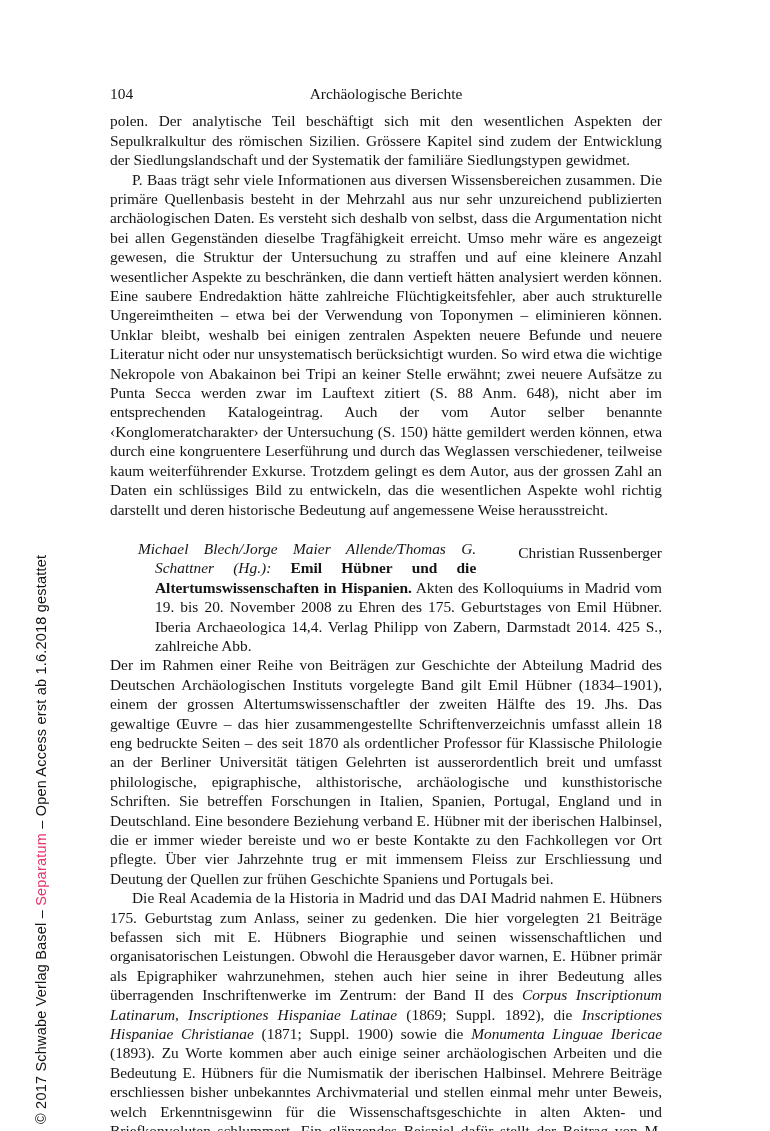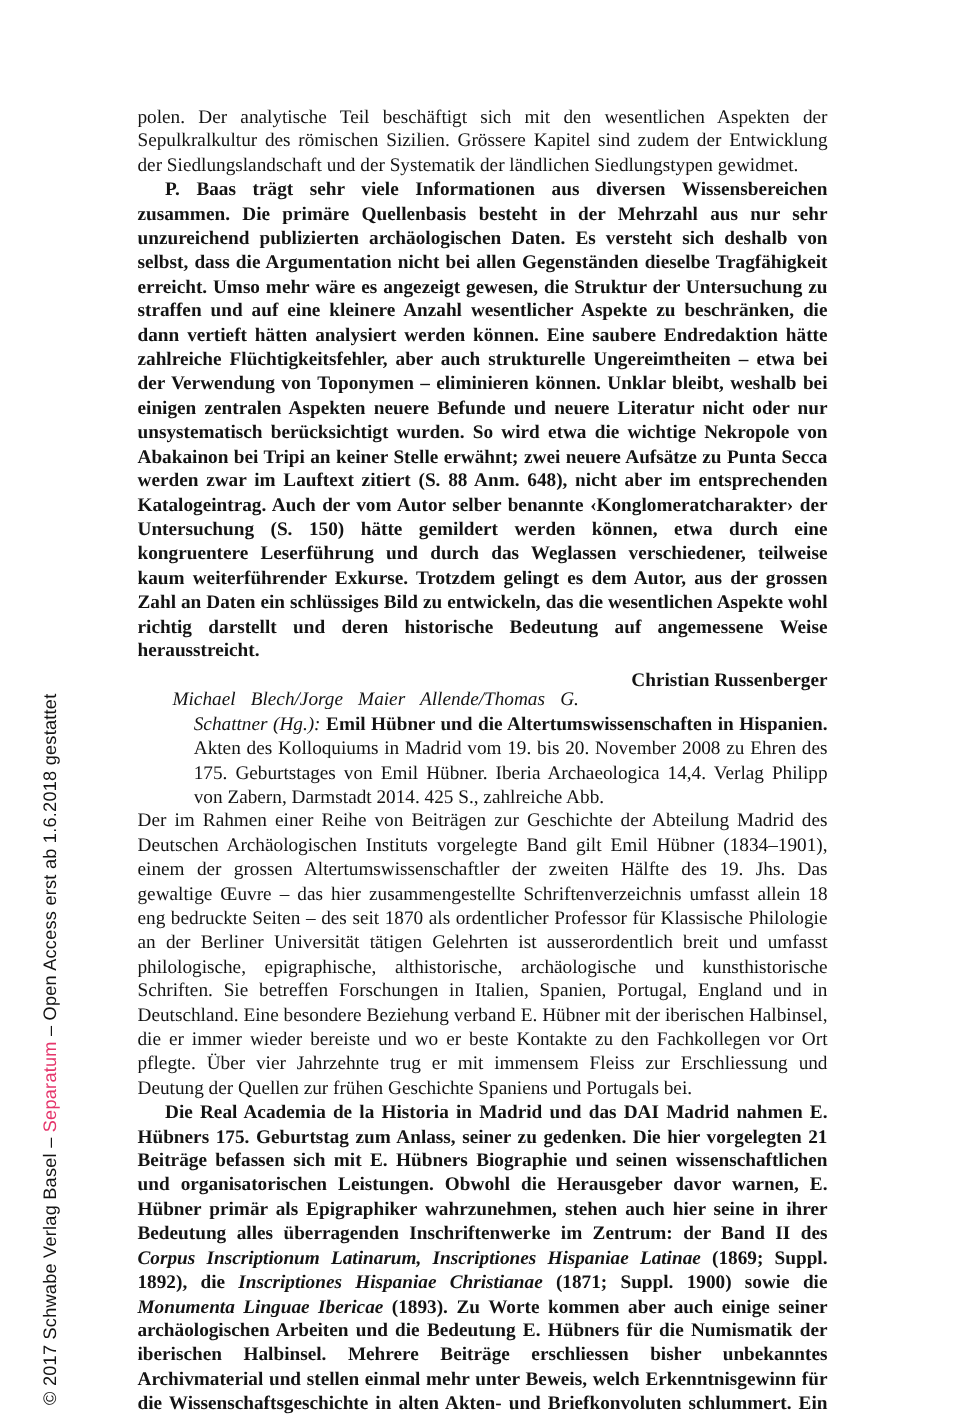--- a/index.html
+++ b/index.html
@@ -8,43 +8,47 @@
     background:#ffffff; color:#141414;
     font-family:"Liberation Serif","DejaVu Serif",serif;
   }
   .content {
     position:absolute; left:110px; top:84px; width:552px;
     font-size:15.4px; line-height:19.4px; text-align:justify; hyphens:auto;
   }
   .header { position:relative; height:19.4px; margin-bottom:8px; text-align:center; }
   .page-number { position:absolute; left:0; top:0; }
   p.para { margin:0; }
-  .indent-first { text-indent:22px;font-weight:bold; }
+  .indent-first { text-indent:22px; }
   .signature { float:right; padding-left:20px;margin-top:24px; }
   .entry-heading { margin-top:20px; padding-left:17px; text-indent:-17px;margin-left:28px; }
   .italic { font-style:italic; }
   .bold { font-weight:bold; }
   .sidebar-vertical {
     position:absolute; left:33px; top:1124px;
     transform:rotate(-90deg); transform-origin:0 0;
     white-space:nowrap; letter-spacing:0.2px;
     font-family:"Liberation Sans","DejaVu Sans",sans-serif;
     font-size:14.5px; color:#141414;
   }
   .separatum { color:#e5356b; }
 </style>
 </head>
 <body>
 
 <div class="sidebar-vertical"><span>© 2017 Schwabe Verlag Basel – </span><span class="separatum">Separatum</span><span> – Open Access erst ab 1.6.2018 gestattet</span></div>
 
 <div class="content">
 
+  <div class="header">
+    <span class="page-number">104</span>
+    <span class="running-title">Archäologische Berichte</span>
+  </div>
 
-  <p class="para">polen. Der analytische Teil beschäftigt sich mit den wesentlichen Aspekten der Sepulkralkultur des römischen Sizilien. Grössere Kapitel sind zudem der Entwicklung der Siedlungslandschaft und der Systematik der ländlichen Siedlungstypen gewidmet.</p>
+  <p class="para">polen. Der analytische Teil beschäftigt sich mit den wesentlichen Aspekten der Sepulkralkultur des römischen Sizilien. Grössere Kapitel sind zudem der Entwicklung der Siedlungslandschaft und der Systematik der familiäre Siedlungstypen gewidmet.</p>
 
   <p class="para indent-first"><span>P. Baas trägt sehr viele Informationen aus diversen Wissensbereichen zusammen. Die primäre Quellenbasis besteht in der Mehrzahl aus nur sehr unzureichend publizierten archäologischen Daten. Es versteht sich deshalb von selbst, dass die Argumentation nicht bei allen Gegenständen dieselbe Tragfähigkeit erreicht. Umso mehr wäre es angezeigt gewesen, die Struktur der Untersuchung zu straffen und auf eine kleinere Anzahl wesentlicher Aspekte zu beschränken, die dann vertieft hätten analysiert werden können. Eine saubere Endredaktion hätte zahlreiche Flüchtigkeitsfehler, aber auch strukturelle Ungereimtheiten – etwa bei der Verwendung von Toponymen – eliminieren können. Unklar bleibt, weshalb bei einigen zentralen Aspekten neuere Befunde und neuere Literatur nicht oder nur unsystematisch berücksichtigt wurden. So wird etwa die wichtige Nekropole von Abakainon bei Tripi an keiner Stelle erwähnt; zwei neuere Aufsätze zu Punta Secca werden zwar im Lauftext zitiert (S. 88 Anm. 648), nicht aber im entsprechenden Katalogeintrag. Auch der vom Autor selber benannte ‹Konglomeratcharakter› der Untersuchung (S. 150) hätte gemildert werden können, etwa durch eine kongruentere Leserführung und durch das Weglassen verschiedener, teilweise kaum weiterführender Exkurse. Trotzdem gelingt es dem Autor, aus der grossen Zahl an Daten ein schlüssiges Bild zu entwickeln, das die wesentlichen Aspekte wohl richtig darstellt und deren historische Bedeutung auf angemessene Weise herausstreicht.</span> <span class="signature">Christian Russenberger</span></p>
 
   <div class="entry-heading"><span class="italic">Michael Blech/Jorge Maier Allende/Thomas G. Schattner (Hg.): </span><span class="bold">Emil Hübner und die Altertumswissenschaften in Hispanien.</span><span> Akten des Kolloquiums in Madrid vom 19. bis 20. November 2008 zu Ehren des 175. Geburtstages von Emil Hübner. Iberia Archaeologica 14,4. Verlag Philipp von Zabern, Darmstadt 2014. 425 S., zahlreiche Abb.</span></div>
 
   <p class="para">Der im Rahmen einer Reihe von Beiträgen zur Geschichte der Abteilung Madrid des Deutschen Archäologischen Instituts vorgelegte Band gilt Emil Hübner (1834–1901), einem der grossen Altertumswissenschaftler der zweiten Hälfte des 19. Jhs. Das gewaltige Œuvre – das hier zusammengestellte Schriftenverzeichnis umfasst allein 18 eng bedruckte Seiten – des seit 1870 als ordentlicher Professor für Klassische Philologie an der Berliner Universität tätigen Gelehrten ist ausserordentlich breit und umfasst philologische, epigraphische, althistorische, archäologische und kunsthistorische Schriften. Sie betreffen Forschungen in Italien, Spanien, Portugal, England und in Deutschland. Eine besondere Beziehung verband E. Hübner mit der iberischen Halbinsel, die er immer wieder bereiste und wo er beste Kontakte zu den Fachkollegen vor Ort pflegte. Über vier Jahrzehnte trug er mit immensem Fleiss zur Erschliessung und Deutung der Quellen zur frühen Geschichte Spaniens und Portugals bei.</p>
 
   <p class="para indent-first"><span>Die Real Academia de la Historia in Madrid und das DAI Madrid nahmen E. Hübners 175. Geburtstag zum Anlass, seiner zu gedenken. Die hier vorgelegten 21 Beiträge befassen sich mit E. Hübners Biographie und seinen wissenschaftlichen und organisatorischen Leistungen. Obwohl die Herausgeber davor warnen, E. Hübner primär als Epigraphiker wahrzunehmen, stehen auch hier seine in ihrer Bedeutung alles überragenden Inschriftenwerke im Zentrum: der Band II des </span><span class="italic">Corpus Inscriptionum Latinarum, Inscriptiones Hispaniae Latinae</span><span> (1869; Suppl. 1892), die </span><span class="italic">Inscriptiones Hispaniae Christianae</span><span> (1871; Suppl. 1900) sowie die </span><span class="italic">Monumenta Linguae Ibericae</span><span> (1893). Zu Worte kommen aber auch einige seiner archäologischen Arbeiten und die Bedeutung E. Hübners für die Numismatik der iberischen Halbinsel. Mehrere Beiträge erschliessen bisher unbekanntes Archivmaterial und stellen einmal mehr unter Beweis, welch Erkenntnisgewinn für die Wissenschaftsgeschichte in alten Akten- und Briefkonvoluten schlummert. Ein glänzendes Beispiel dafür stellt der Beitrag von M. Blech über den «Werdegang» E. Hübners dar. In der Verknüpfung von Disziplinengeschichte mit Personen- und Familiengeschichte entsteht ein dichtes Bild der Berliner Altertumswissenschaften der zweiten Hälfte des 19. Jhs. mit ihren Institutionen, Akteuren und Leistungen. Präzise arbeitet M. Blech die familiäre und soziale Prägung E. Hübners heraus und stellt am Beispiel von dessen Heirat mit der Tochter des bekannten Historikers J. G. Droysen die hohe Bedeutung von Ehen innerhalb der Familien der preussischen Wissenschafts-</span></p>
 
 </div>

